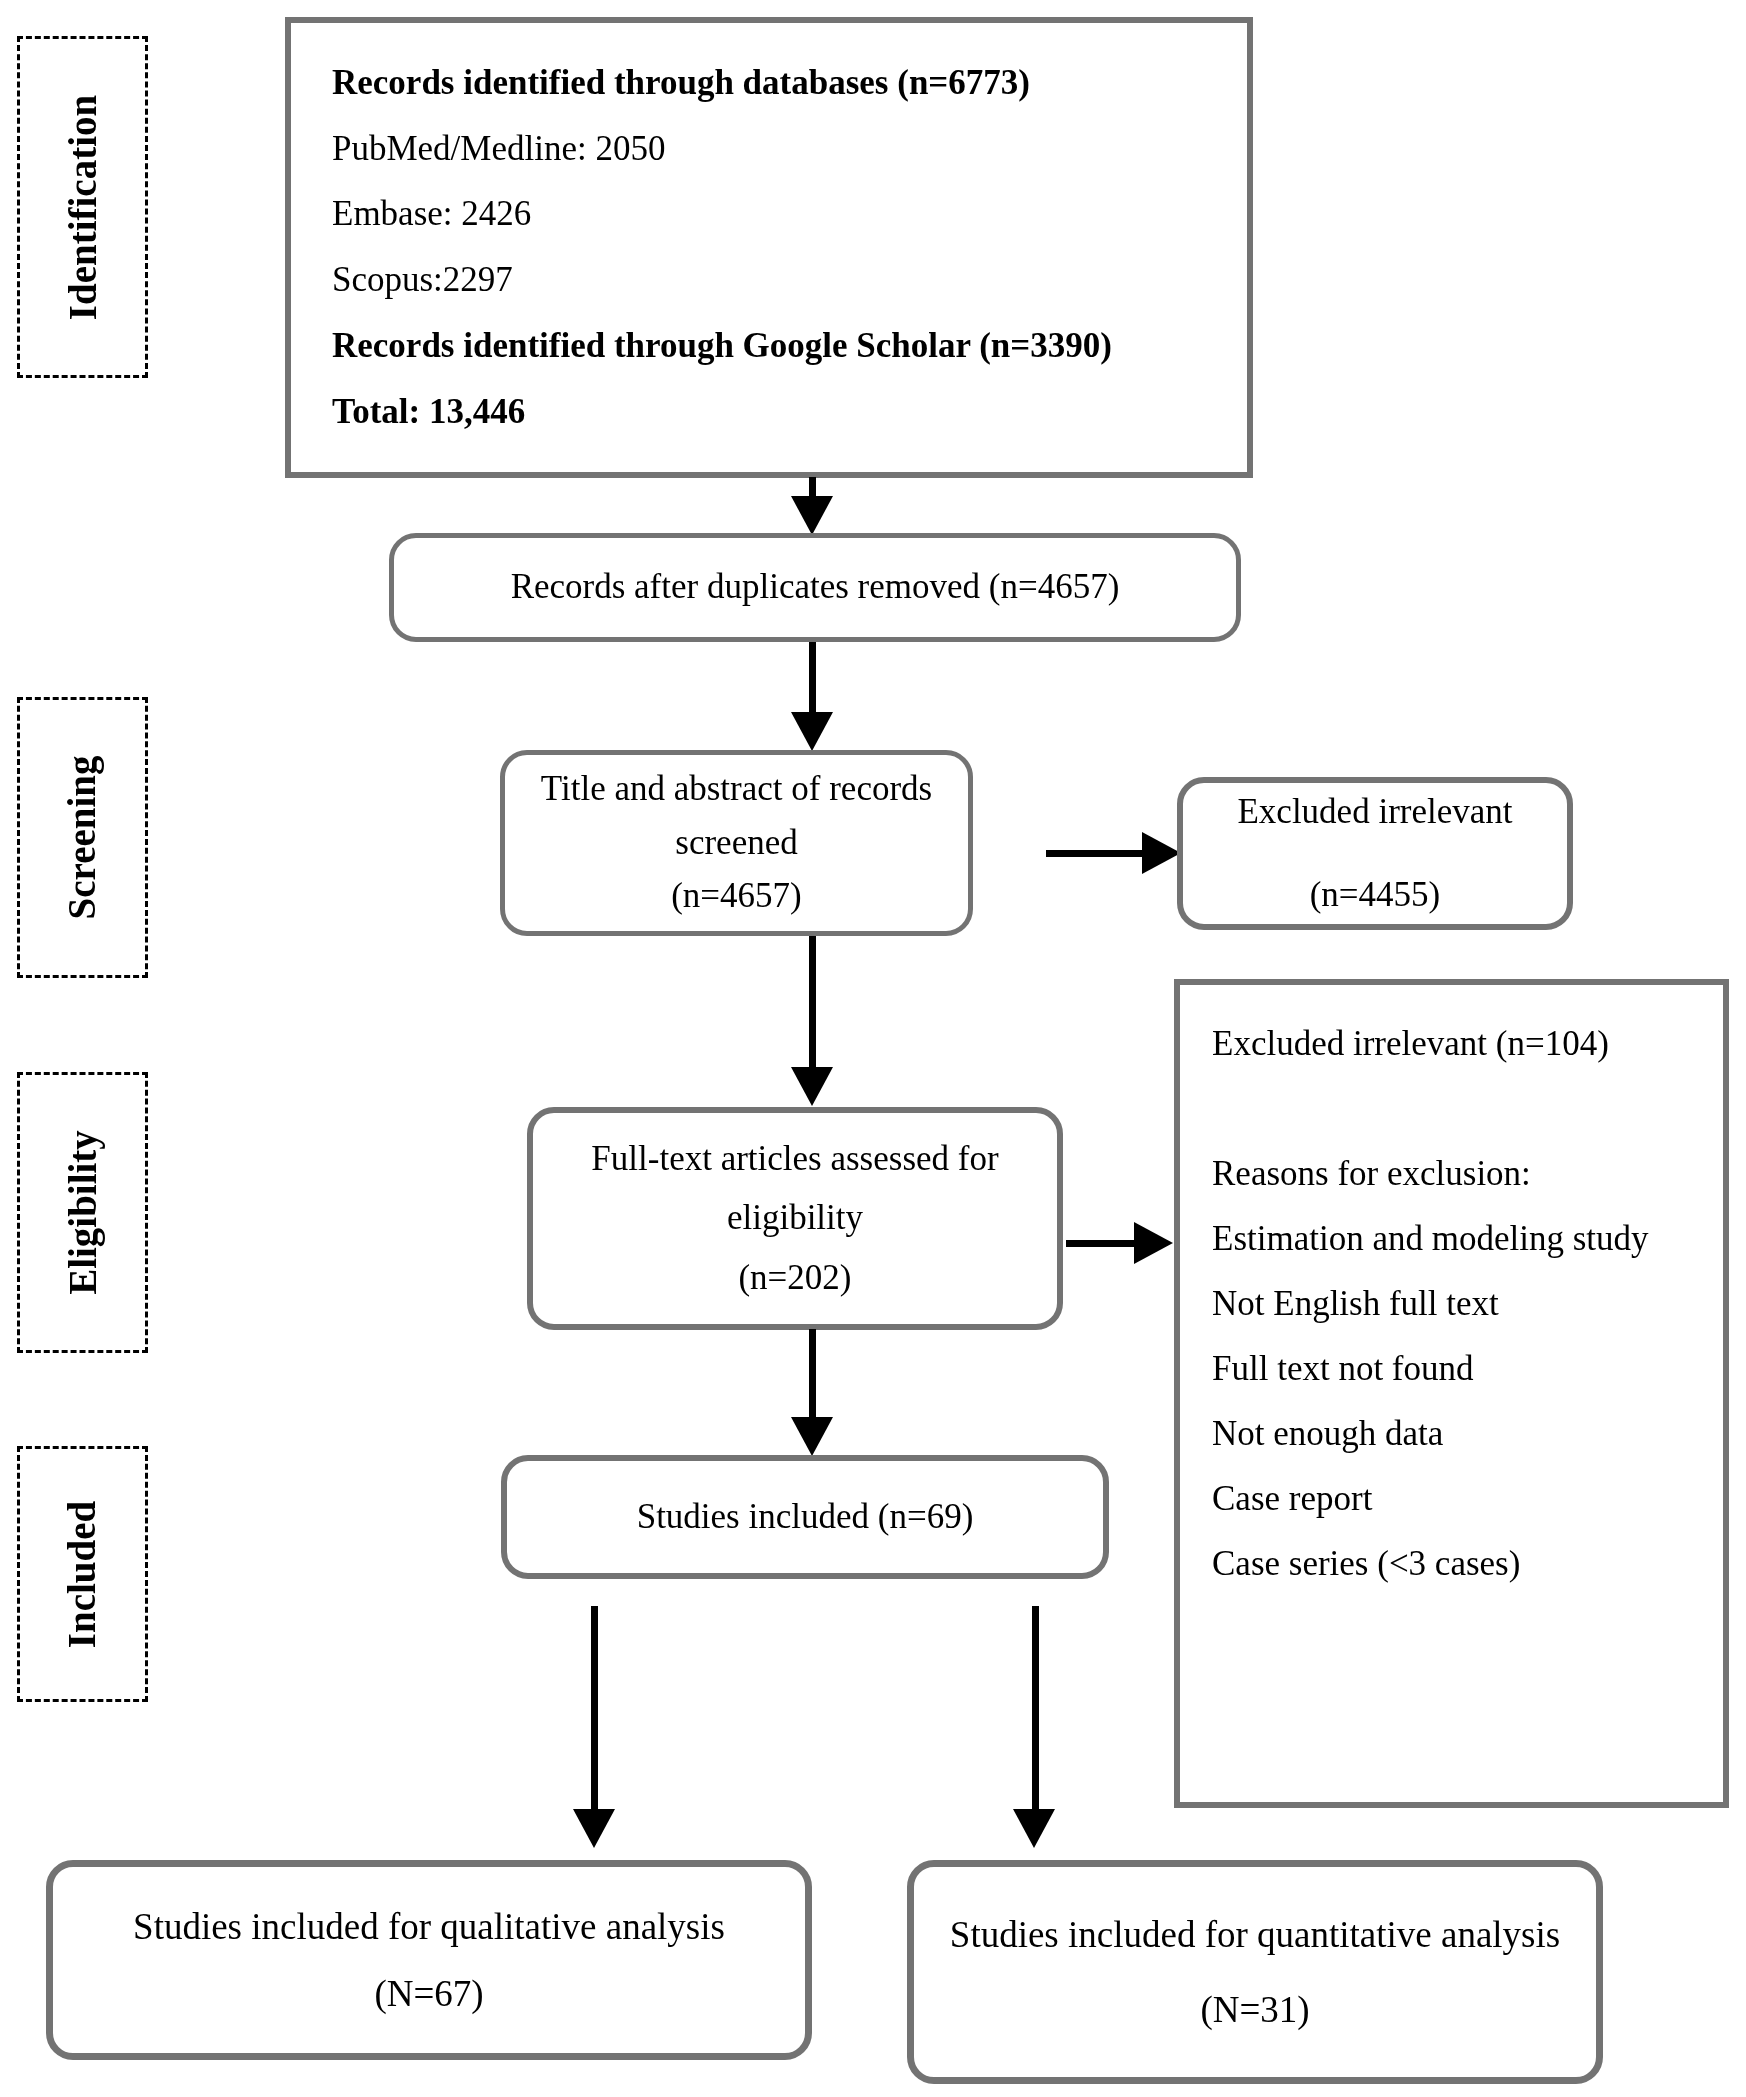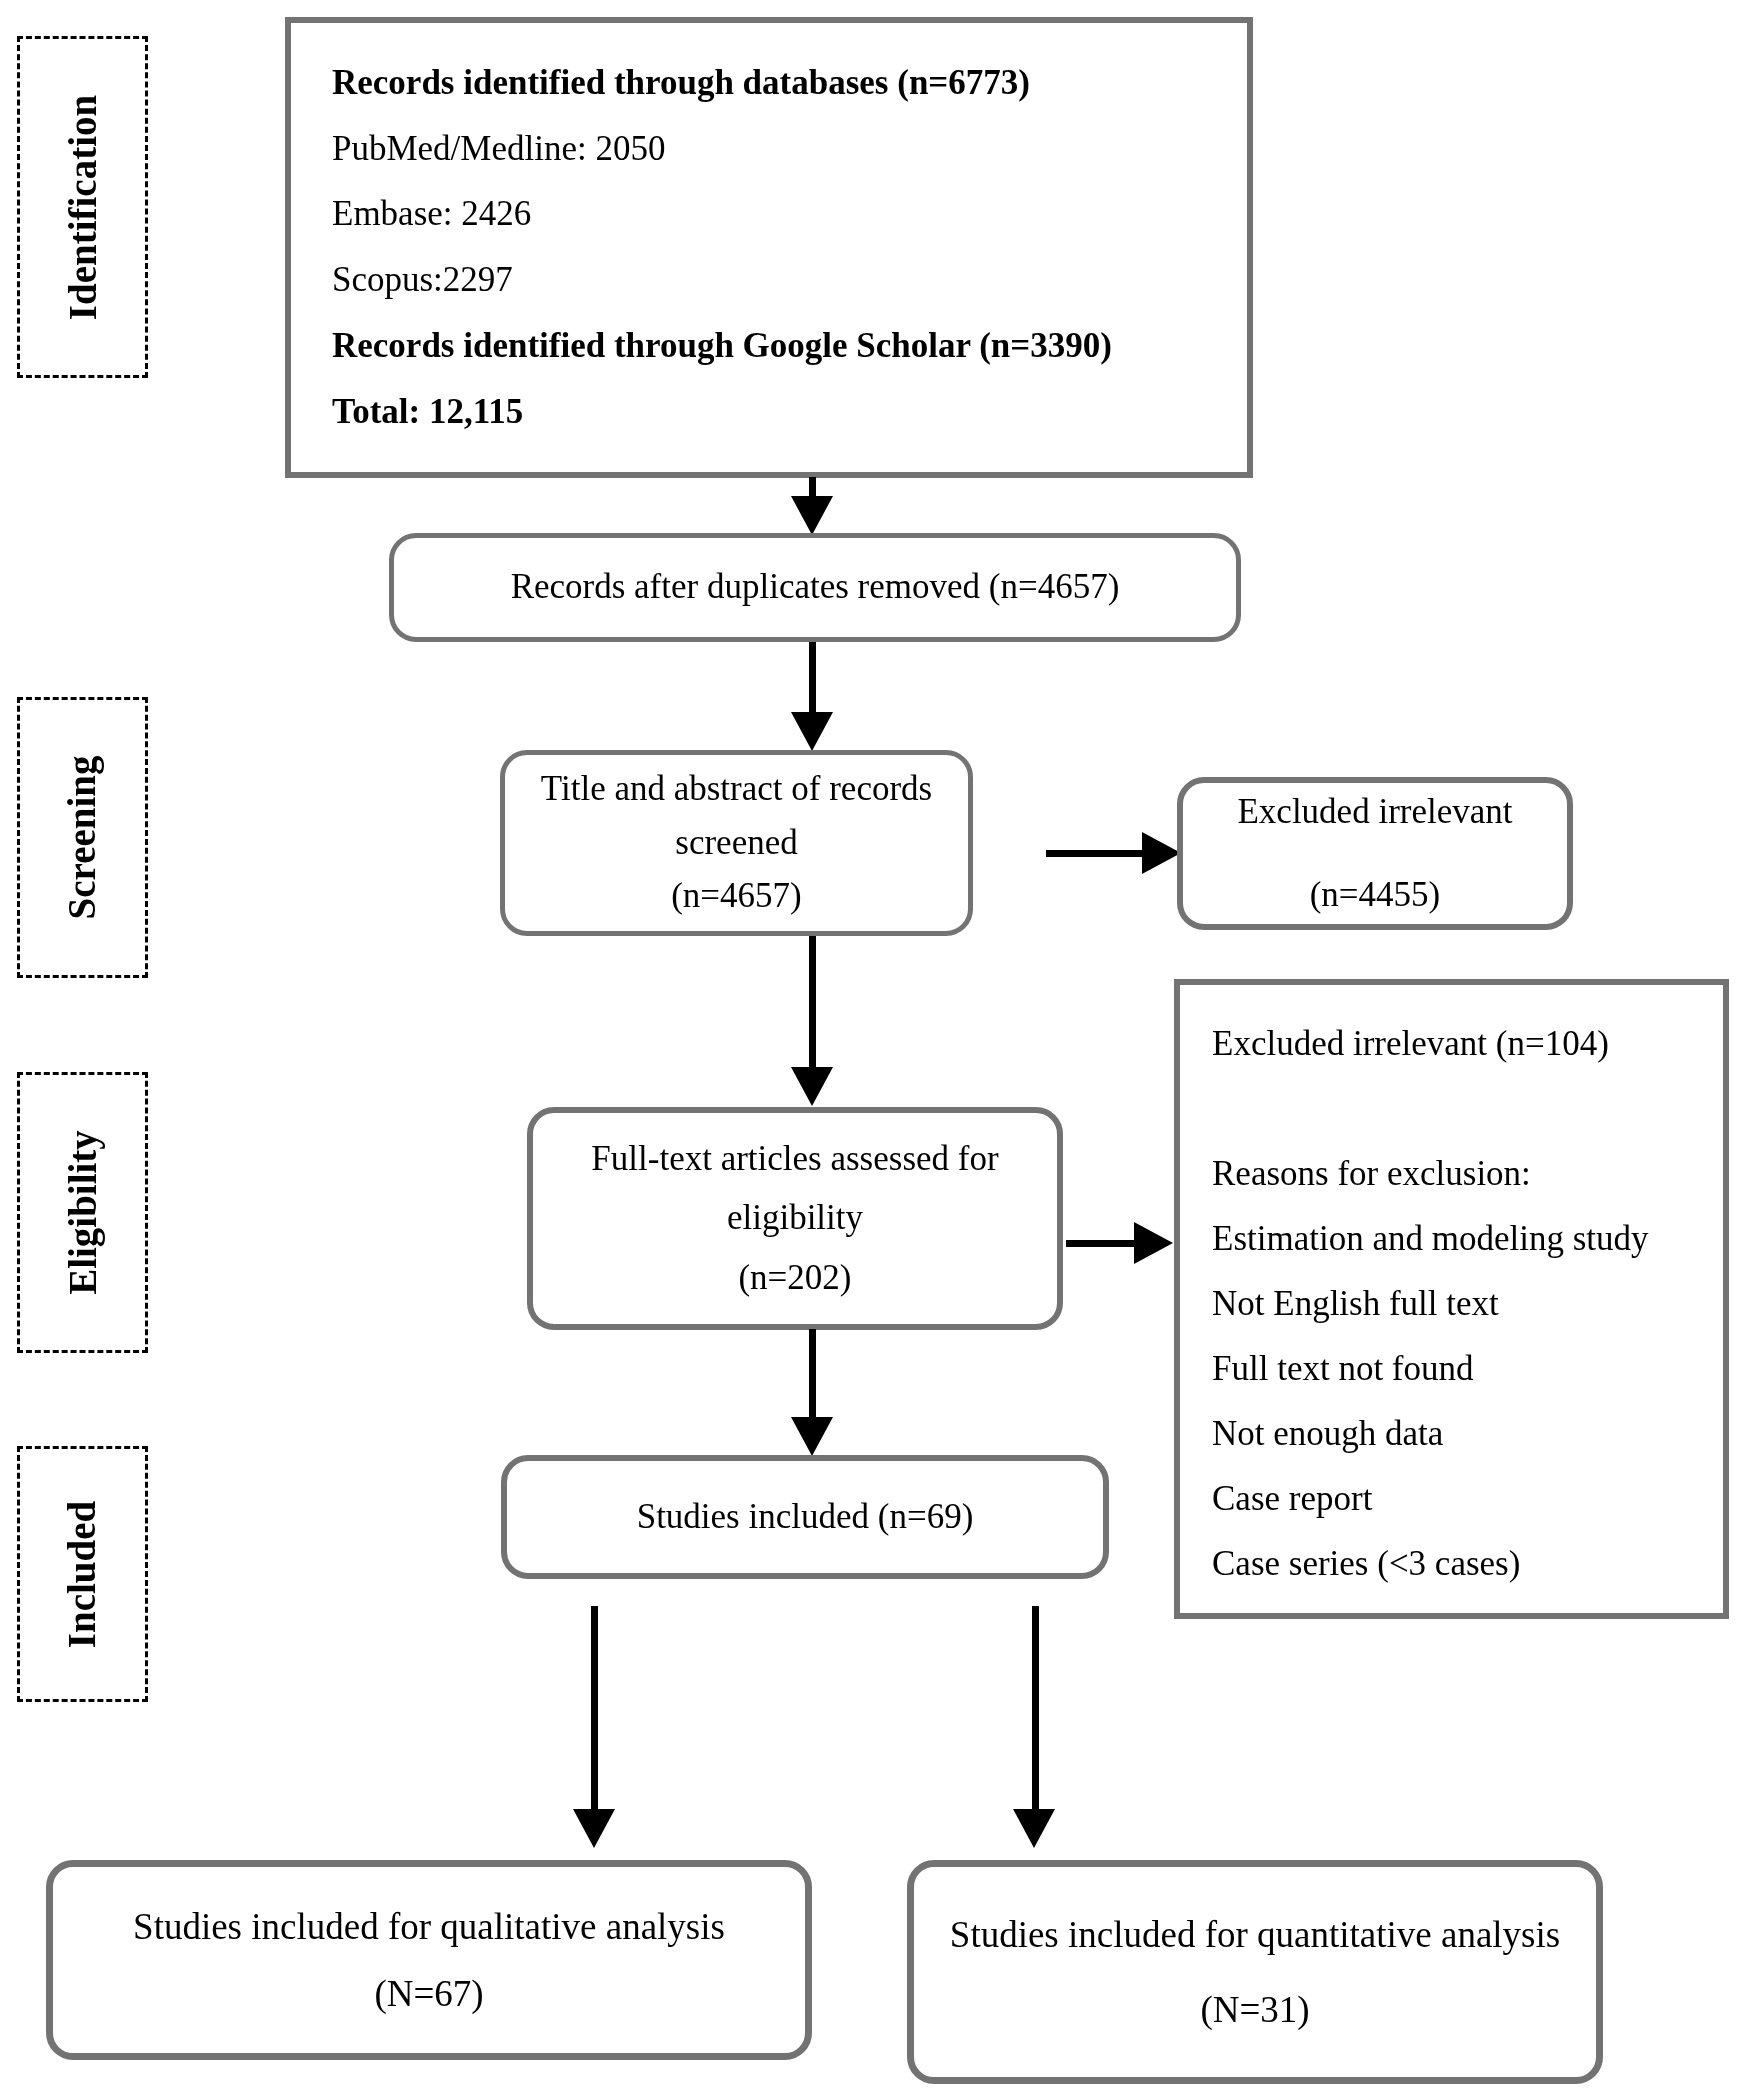--- a/index.html
+++ b/index.html
@@ -42,21 +42,21 @@
   <div class="stage" style="top:1446px;height:256px;">
     <span>Included</span>
   </div>
 
   <div class="box lcol" style="left:285px;top:17px;width:968px;height:461px;border-width:6.5px;padding:14px 41px;">
     <div class="t b">Records identified through databases (n=6773)</div>
     <div class="t">PubMed/Medline: 2050</div>
     <div class="t">Embase: 2426</div>
     <div class="t">Scopus:2297</div>
     <div class="t b">Records identified through Google Scholar (n=3390)</div>
-    <div class="t b">Total: 12,115</div>
+    <div class="t b">Total: 13,446</div>
   </div>
 
   <div class="vstem" style="left:809px;top:477px;height:24px;"></div>
   <div class="head-down" style="left:791px;top:496px;"></div>
 
   <div class="box ccol" style="left:389px;top:533px;width:852px;height:109px;border-width:5.6px;">
     <div class="t">Records after duplicates removed (n=4657)</div>
   </div>
 
   <div class="vstem" style="left:809px;top:642px;height:73px;"></div>
@@ -81,21 +81,21 @@
 
   <div class="box ccol" style="left:527px;top:1107px;width:536px;height:223px;padding:7px 0;">
     <div class="t">Full-text articles assessed for</div>
     <div class="t">eligibility</div>
     <div class="t">(n=202)</div>
   </div>
 
   <div class="hstem" style="left:1066px;top:1240px;width:71px;"></div>
   <div class="head-right" style="left:1134px;top:1222px;"></div>
 
-  <div class="box reasons" style="left:1174px;top:979px;width:555px;height:640px;">
+  <div class="box reasons" style="left:1174px;top:979px;width:555px;height:829px;">
     <div class="row">Excluded irrelevant (n=104)</div>
     <div class="row">&nbsp;</div>
     <div class="row">Reasons for exclusion:</div>
     <div class="row">Estimation and modeling study</div>
     <div class="row">Not English full text</div>
     <div class="row">Full text not found</div>
     <div class="row">Not enough data</div>
     <div class="row">Case report</div>
     <div class="row">Case series (&lt;3 cases)</div>
   </div>

